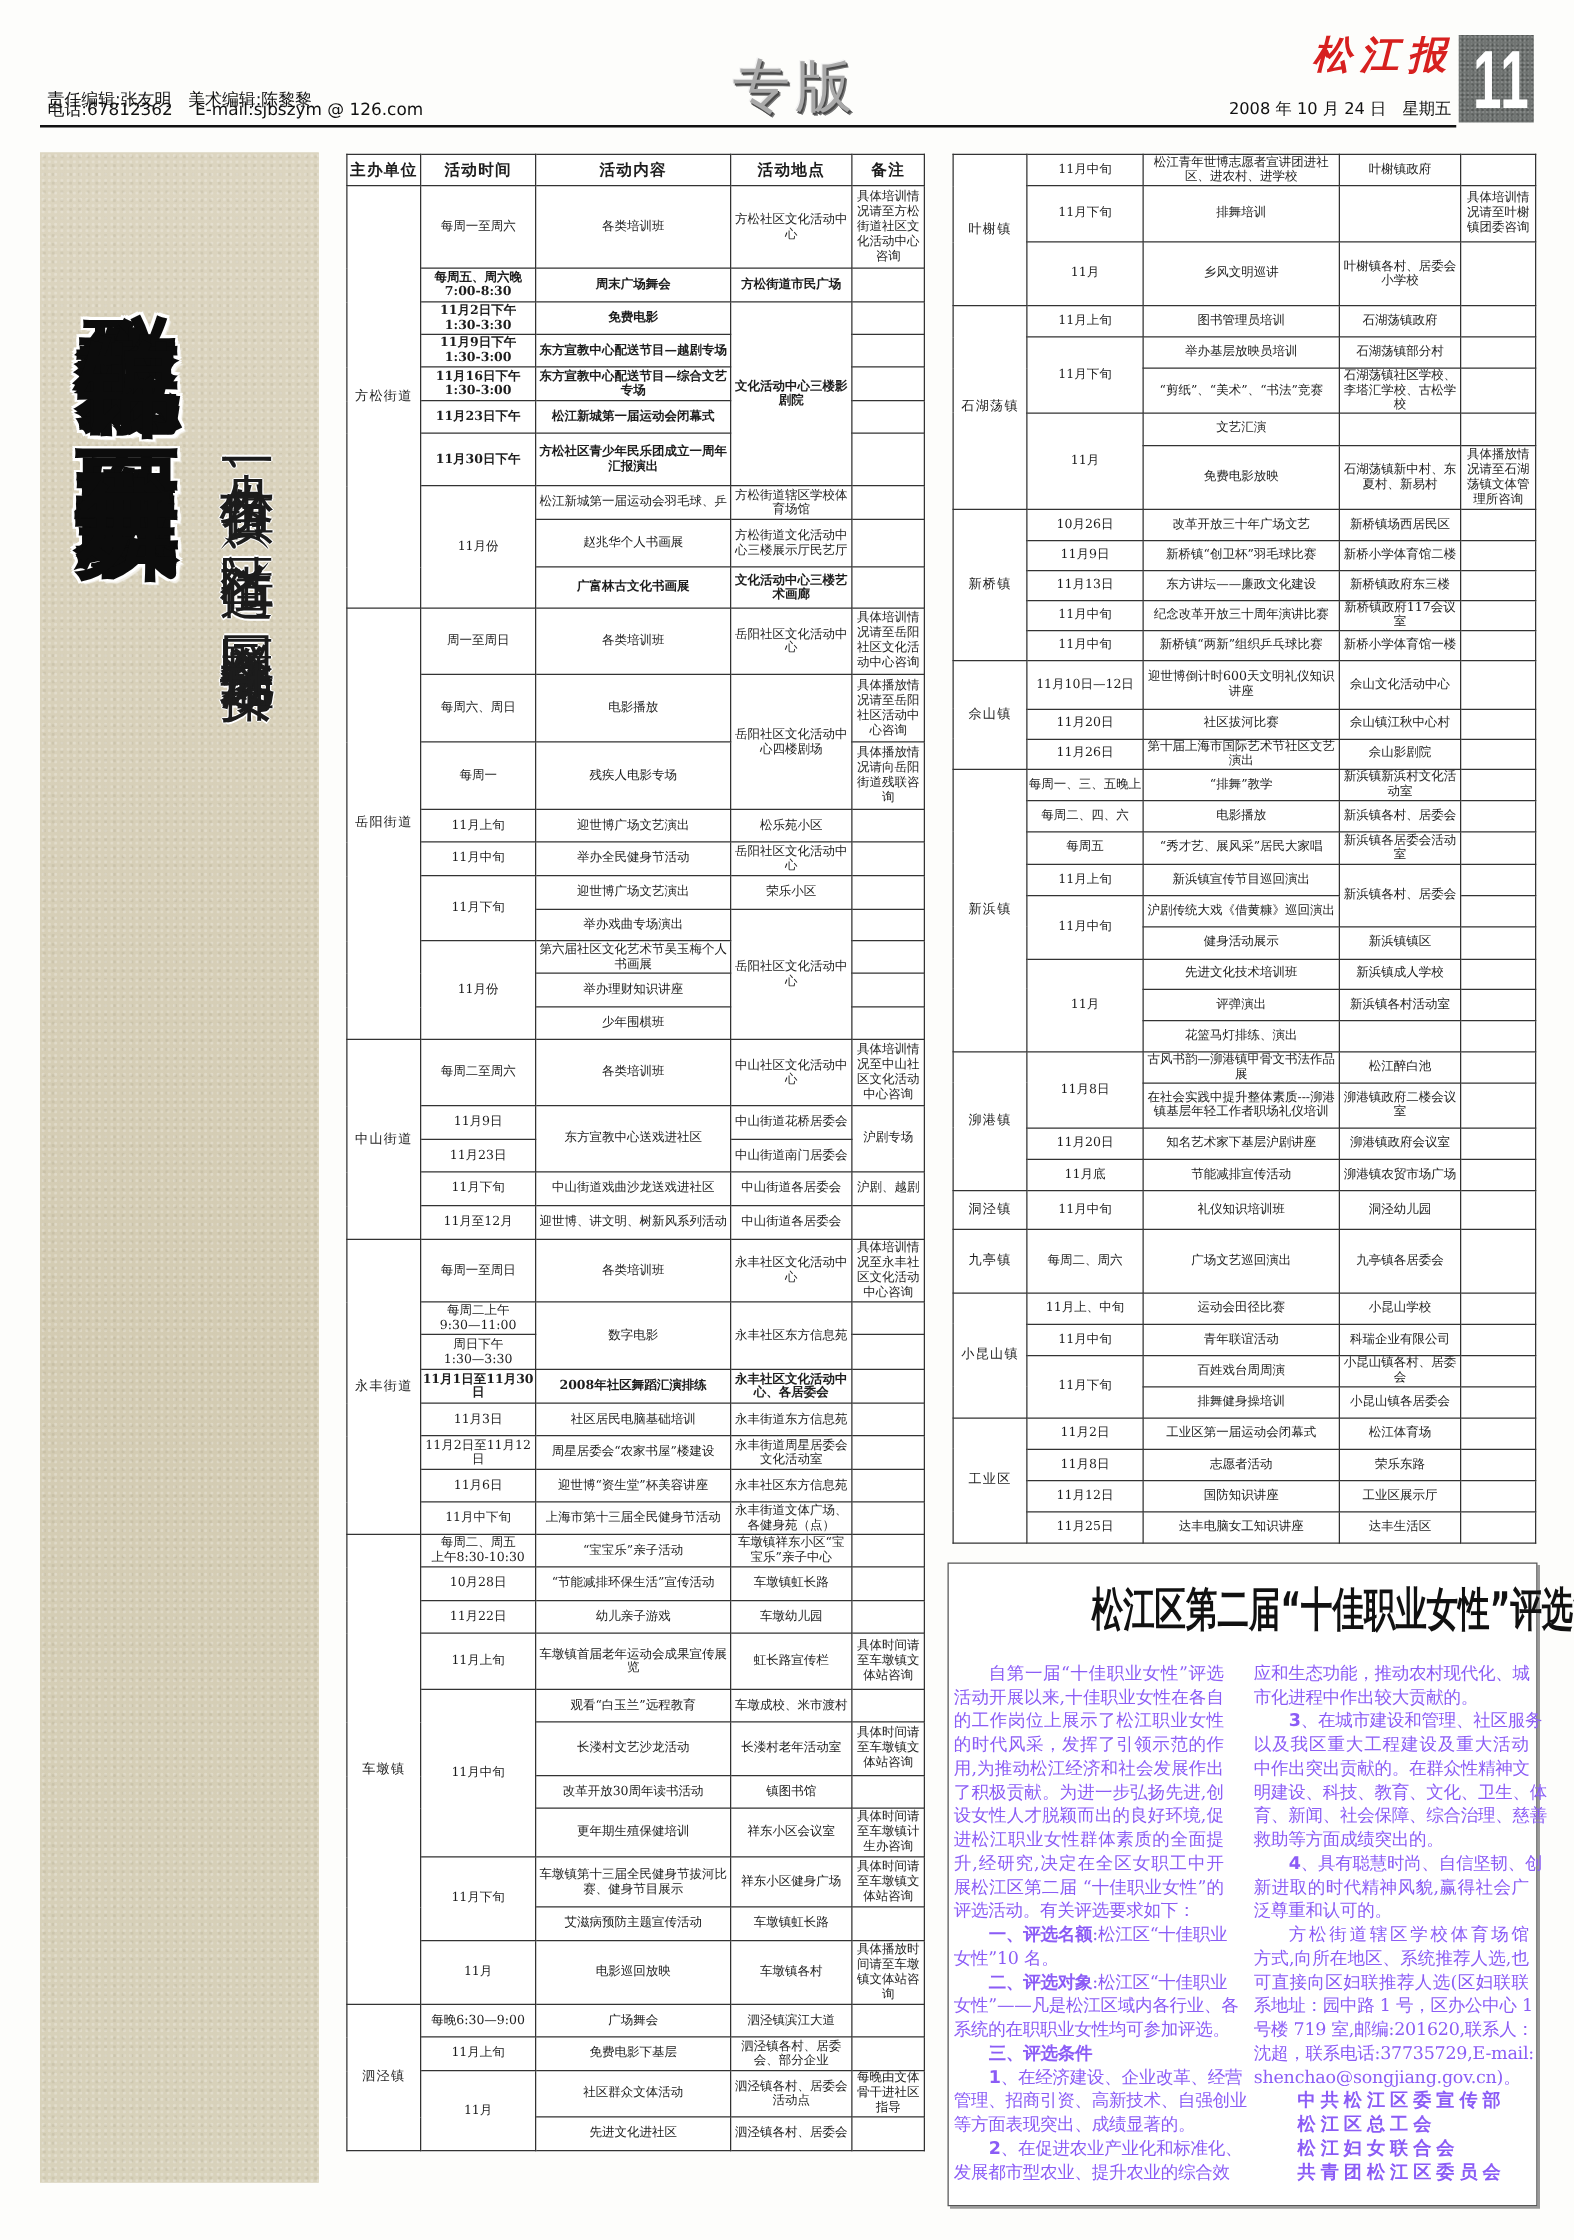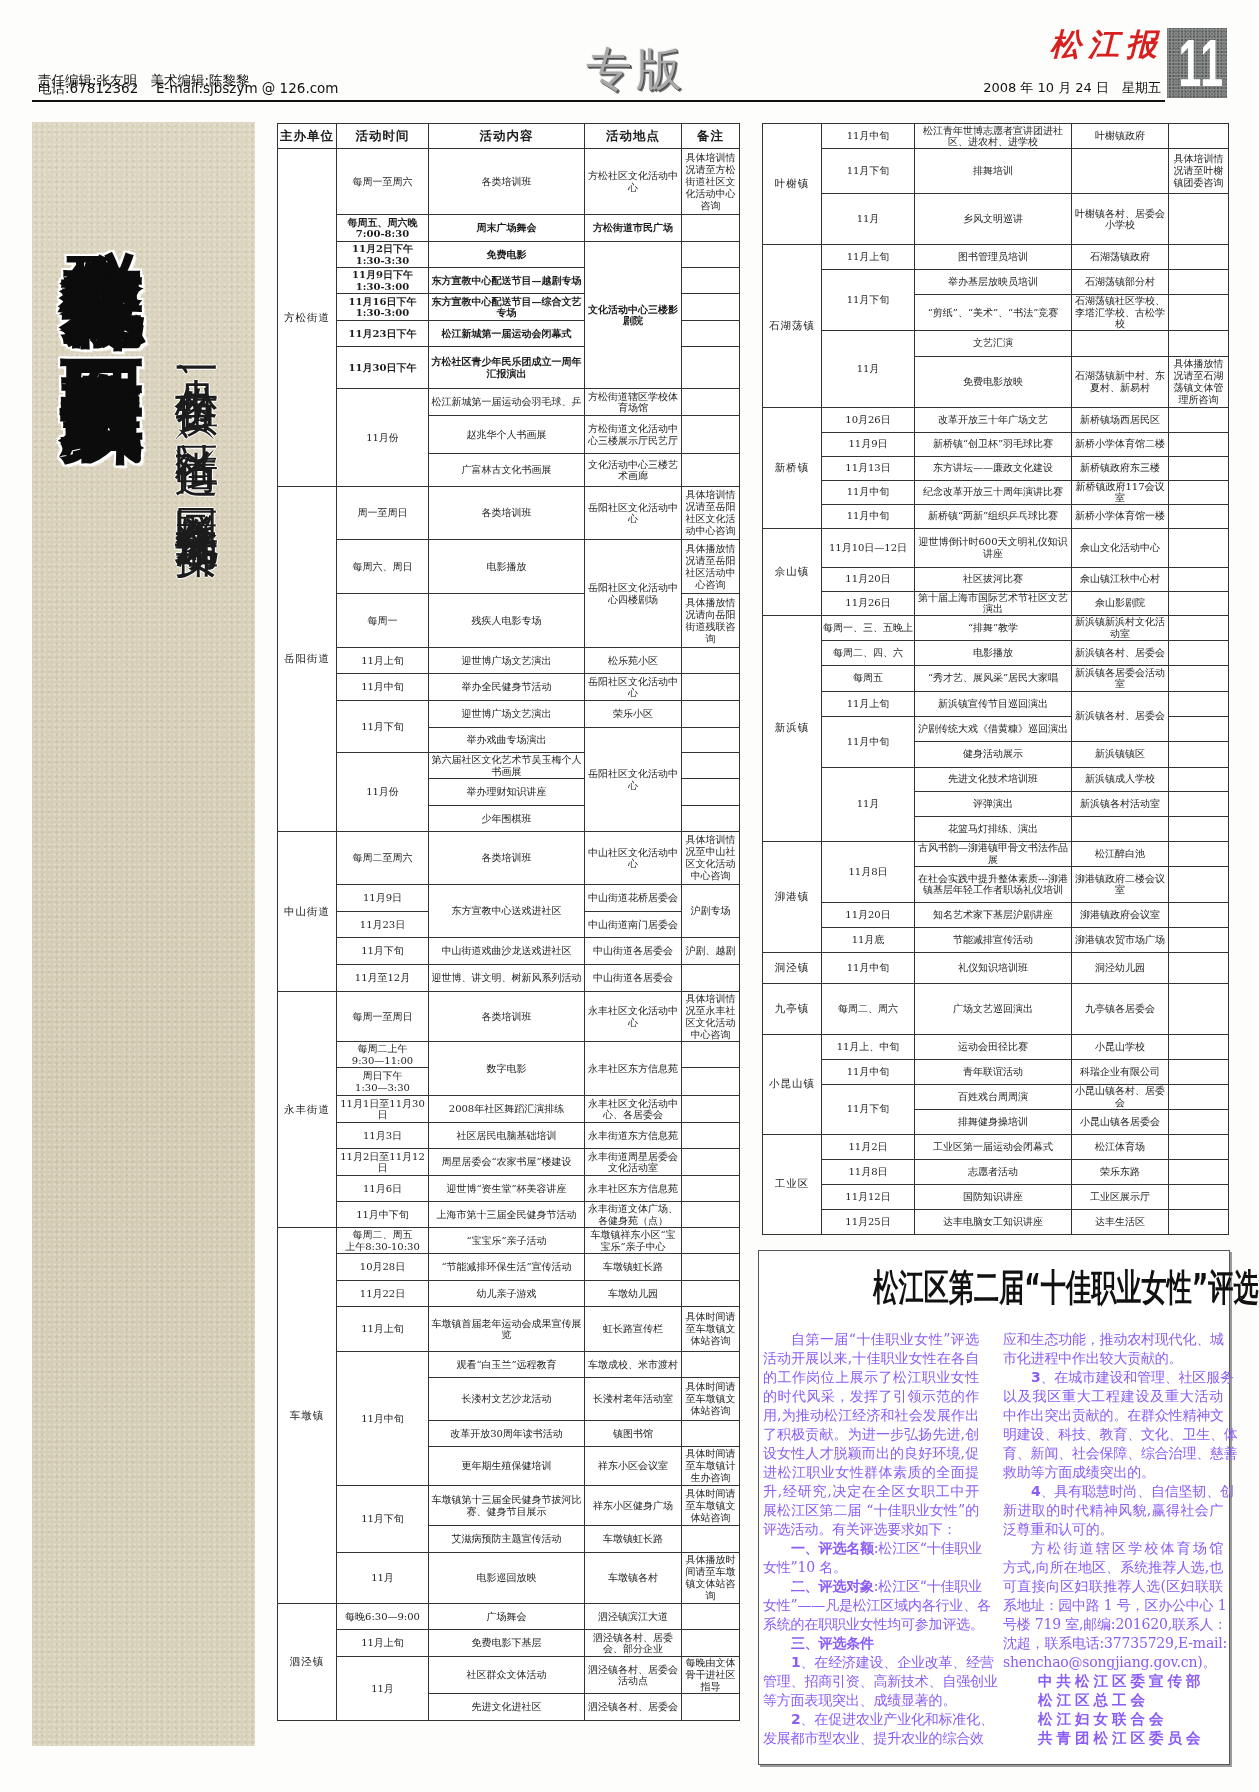--- a/index.html
+++ b/index.html
@@ -135,21 +135,21 @@
         <td class="c-time" rowspan="3">11月份</td>
         <td class="c-content">松江新城第一届运动会羽毛球、乒</td>
         <td class="c-location">方松街道辖区学校体育场馆</td>
         <td class="c-remark"></td>
       </tr>
       <tr style="height: 38px;">
         <td class="c-content">赵兆华个人书画展</td>
         <td class="c-location">方松街道文化活动中心三楼展示厅民艺厅</td>
         <td class="c-remark"></td>
       </tr>
-      <tr style="height: 33px;">
+      <tr style="height: 33px; font-weight: bold;">
         <td class="c-content">广富林古文化书画展</td>
         <td class="c-location">文化活动中心三楼艺术画廊</td>
         <td class="c-remark"></td>
       </tr>
       <tr class="grp" style="height: 53px;">
         <td class="c-unit" rowspan="10">岳阳街道</td>
         <td class="c-time">周一至周日</td>
         <td class="c-content">各类培训班</td>
         <td class="c-location">岳阳社区文化活动中心</td>
         <td class="c-remark">具体培训情况请至岳阳社区文化活动中心咨询</td>
@@ -242,21 +242,21 @@
 9:30—11:00</td>
         <td class="c-content" rowspan="2">数字电影</td>
         <td class="c-location" rowspan="2">永丰社区东方信息苑</td>
         <td class="c-remark"></td>
       </tr>
       <tr style="height: 28px;">
         <td class="c-time">周日下午
 1:30—3:30</td>
         <td class="c-remark"></td>
       </tr>
-      <tr style="height: 27px;">
+      <tr style="height: 27px; font-weight: bold;">
         <td class="c-time">11月1日至11月30日</td>
         <td class="c-content">2008年社区舞蹈汇演排练</td>
         <td class="c-location">永丰社区文化活动中心、各居委会</td>
         <td class="c-remark"></td>
       </tr>
       <tr style="height: 26px;">
         <td class="c-time">11月3日</td>
         <td class="c-content">社区居民电脑基础培训</td>
         <td class="c-location">永丰街道东方信息苑</td>
         <td class="c-remark"></td>

